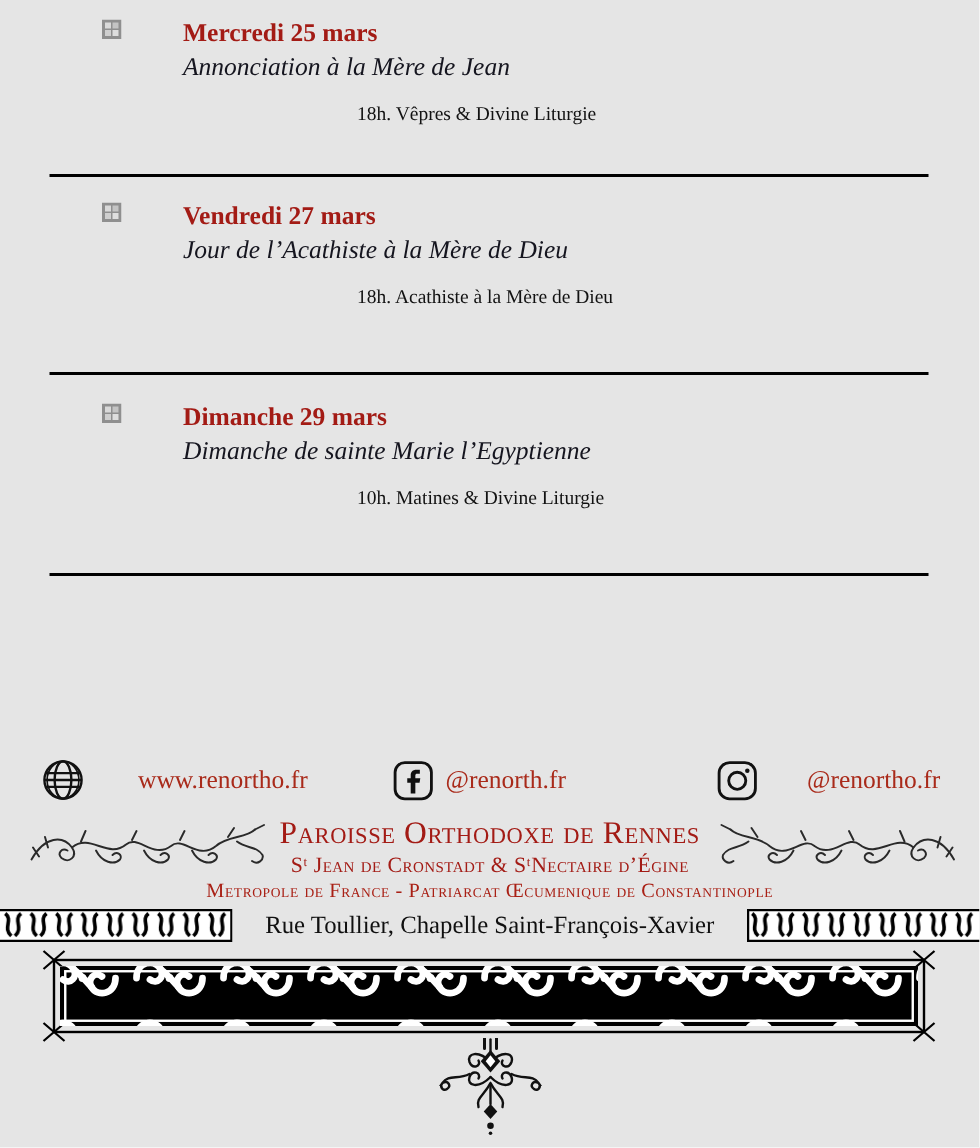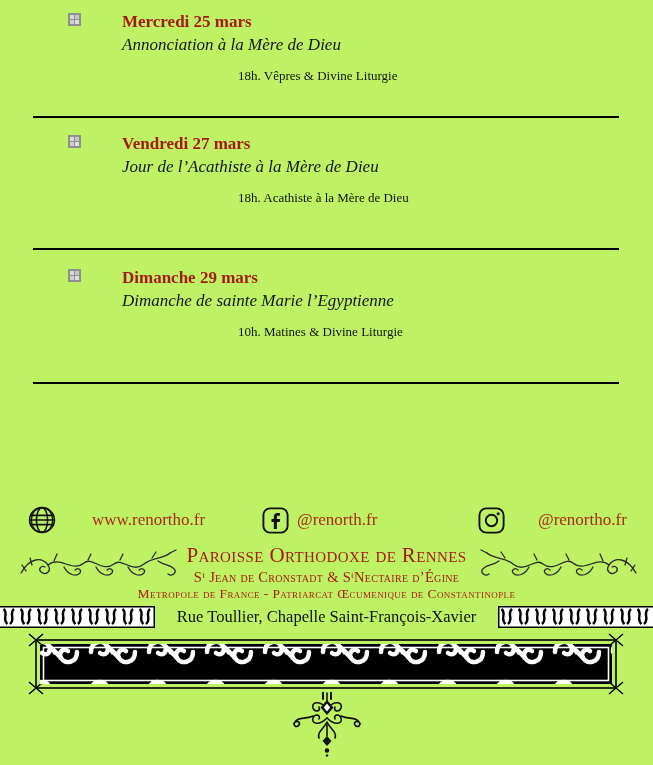--- a/index.html
+++ b/index.html
@@ -1,19 +1,19 @@
 <!DOCTYPE html>
 <html><head>
 <meta charset="utf-8">
 <style>
   * { margin:0; padding:0; box-sizing:border-box; }
   html,body { background:#ffffff; }
   .page {
     position:relative; width:653px; height:765px; margin:0 auto;
-    background:#bef264; overflow:hidden;
+    background:#e5e5e5; overflow:hidden;
     font-family:"Liberation Serif","DejaVu Serif",serif; color:#161616;
   }
   
   .entry { position:absolute; left:0; right:0; padding-left:122px; }
   .bullet { position:absolute; left:68px; top:3px; width:13px; height:13px; }
   .date  { font-size:17px; font-weight:700; color:#a31b15; line-height:23px; }
   .feast { font-size:17px; font-style:italic; color:#15151f; line-height:24px; }
   .time  { font-size:13px; color:#121212; line-height:24px; margin:7px 0 0 116px; }
   .rule  { position:absolute; left:33px; width:586px; border-top:2px solid #000; }
   
@@ -59,21 +59,21 @@
     <span class="bullet">
       <svg width="13" height="13">
           <rect width="13" height="13" fill="#8f8f8f"></rect>
           <rect x="2" y="2" width="4" height="4" fill="#d9d9d9"></rect>
           <rect x="7" y="2" width="4" height="4" fill="#c4c4c4"></rect>
           <rect x="2" y="7" width="4" height="4" fill="#cfcfcf"></rect>
           <rect x="7" y="7" width="4" height="4" fill="#dedede"></rect>
         </svg>
     </span>
     <div class="date">Mercredi 25 mars</div>
-    <div class="feast">Annonciation à la Mère de Dieu</div>
+    <div class="feast">Annonciation à la Mère de Jean</div>
     <div class="time">18h. Vêpres &amp; Divine Liturgie</div>
   </div>
   <div class="rule" style="top:116px"></div>
 
   <div class="entry" style="top:132px">
     <span class="bullet">
       <svg width="13" height="13">
           <rect width="13" height="13" fill="#8f8f8f"></rect>
           <rect x="2" y="2" width="4" height="4" fill="#d9d9d9"></rect>
           <rect x="7" y="2" width="4" height="4" fill="#c4c4c4"></rect>

